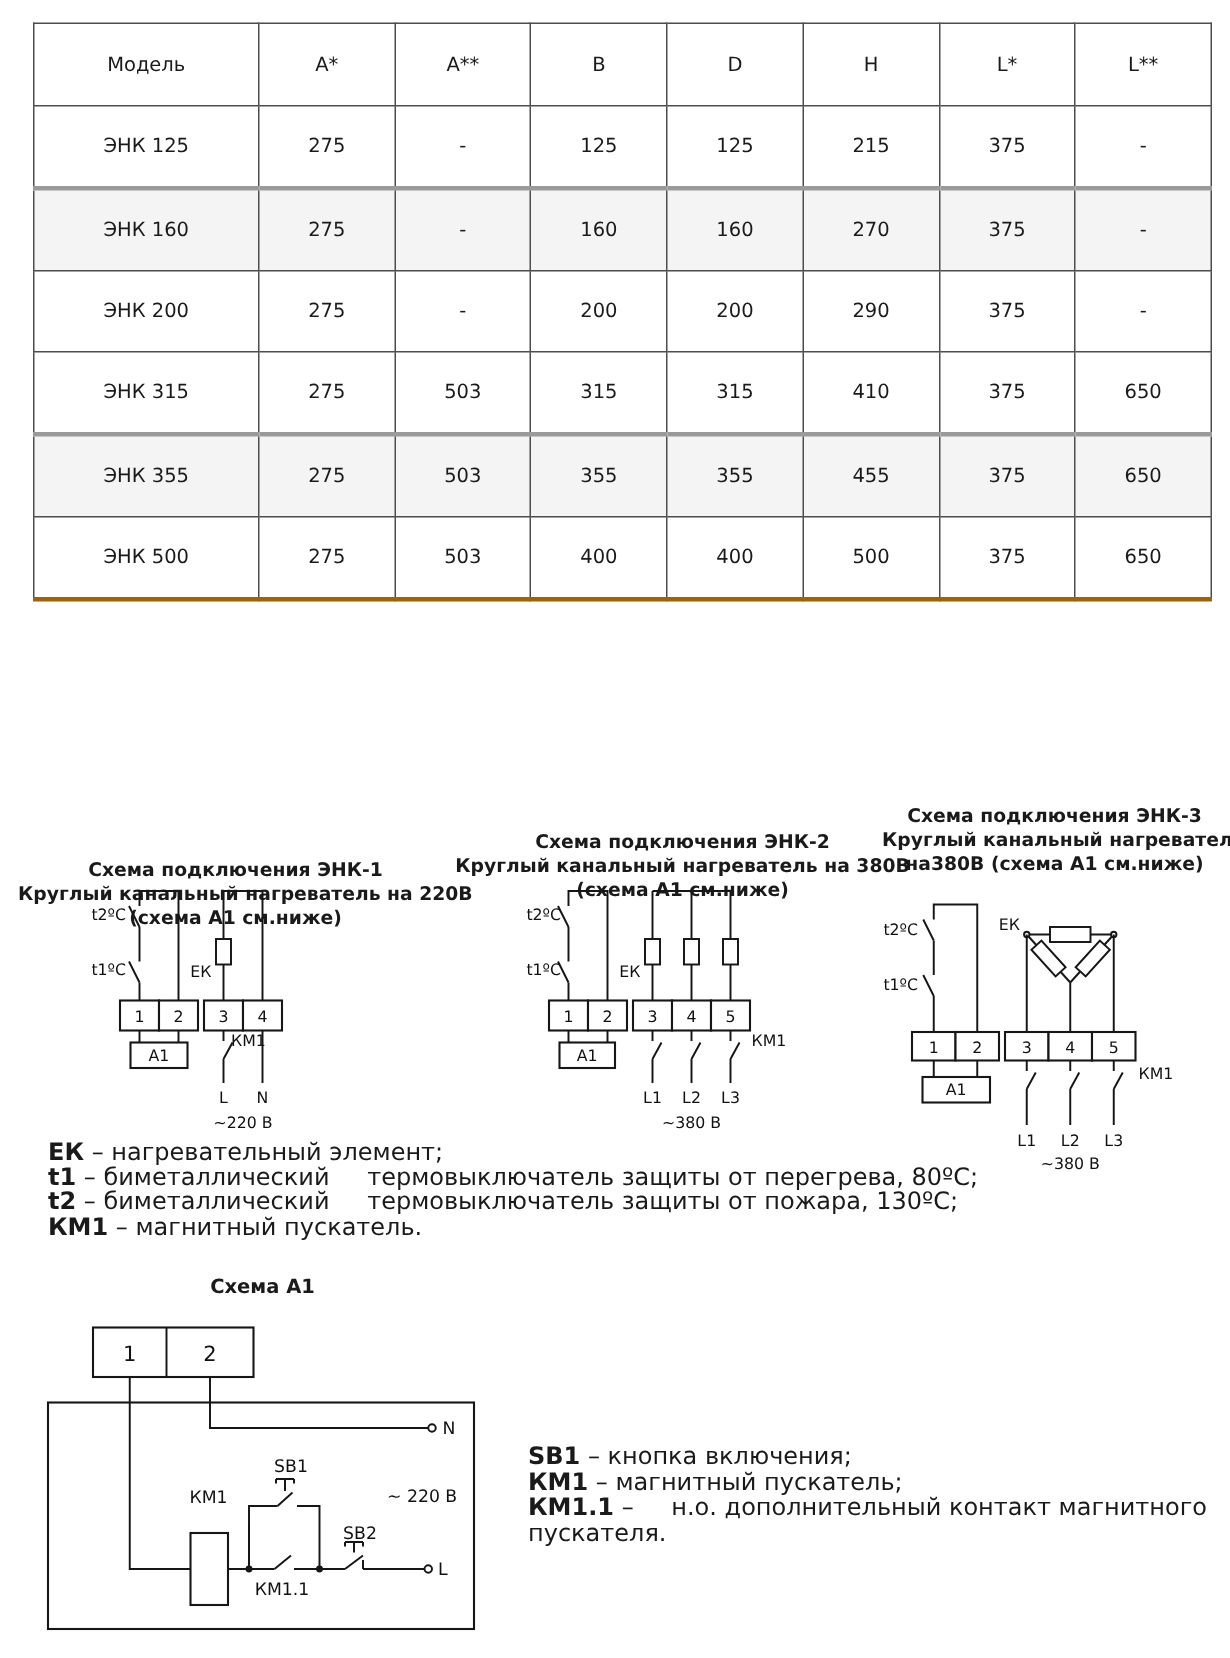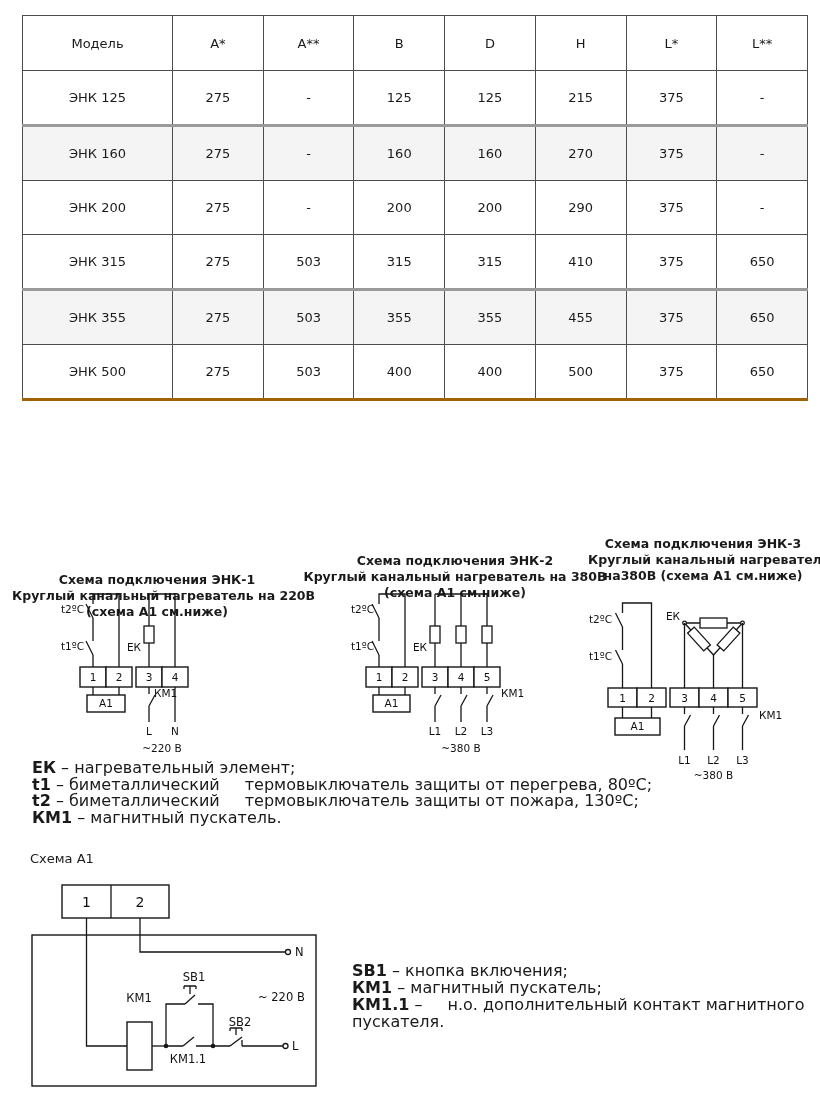--- a/index.html
+++ b/index.html
@@ -28,21 +28,21 @@
   svg .wfill{fill:#ffffff;}
   svg .dot{fill:#161616;stroke:none;}
   svg text{font-family:"DejaVu Sans", sans-serif;fill:#111;stroke:none;font-size:10.5px;}
   svg text.big{font-size:14px;}
   svg text.med{font-size:11.5px;}
   .mid{text-anchor:middle;} .end{text-anchor:end;}
   
   .legend{position:absolute;font-size:16px;line-height:16.5px;}
   .legend b{font-weight:bold;}
   .sic{text-decoration-style:wavy;text-decoration-color:#e60000;text-decoration-thickness:1px;margin-left:20px;}
-  .a1title{position:absolute;left:30px;top:851px;width:290px;font-weight:normal;font-size:13px;}
+  .a1title{position:absolute;left:30px;top:851px;width:290px;text-align:center;font-weight:bold;font-size:13px;}
 </style>
 </head>
 <body>
 
 <table class="spec-table">
   <colgroup>
       <col style="width:150px">
       <col>
       <col>
       <col>

